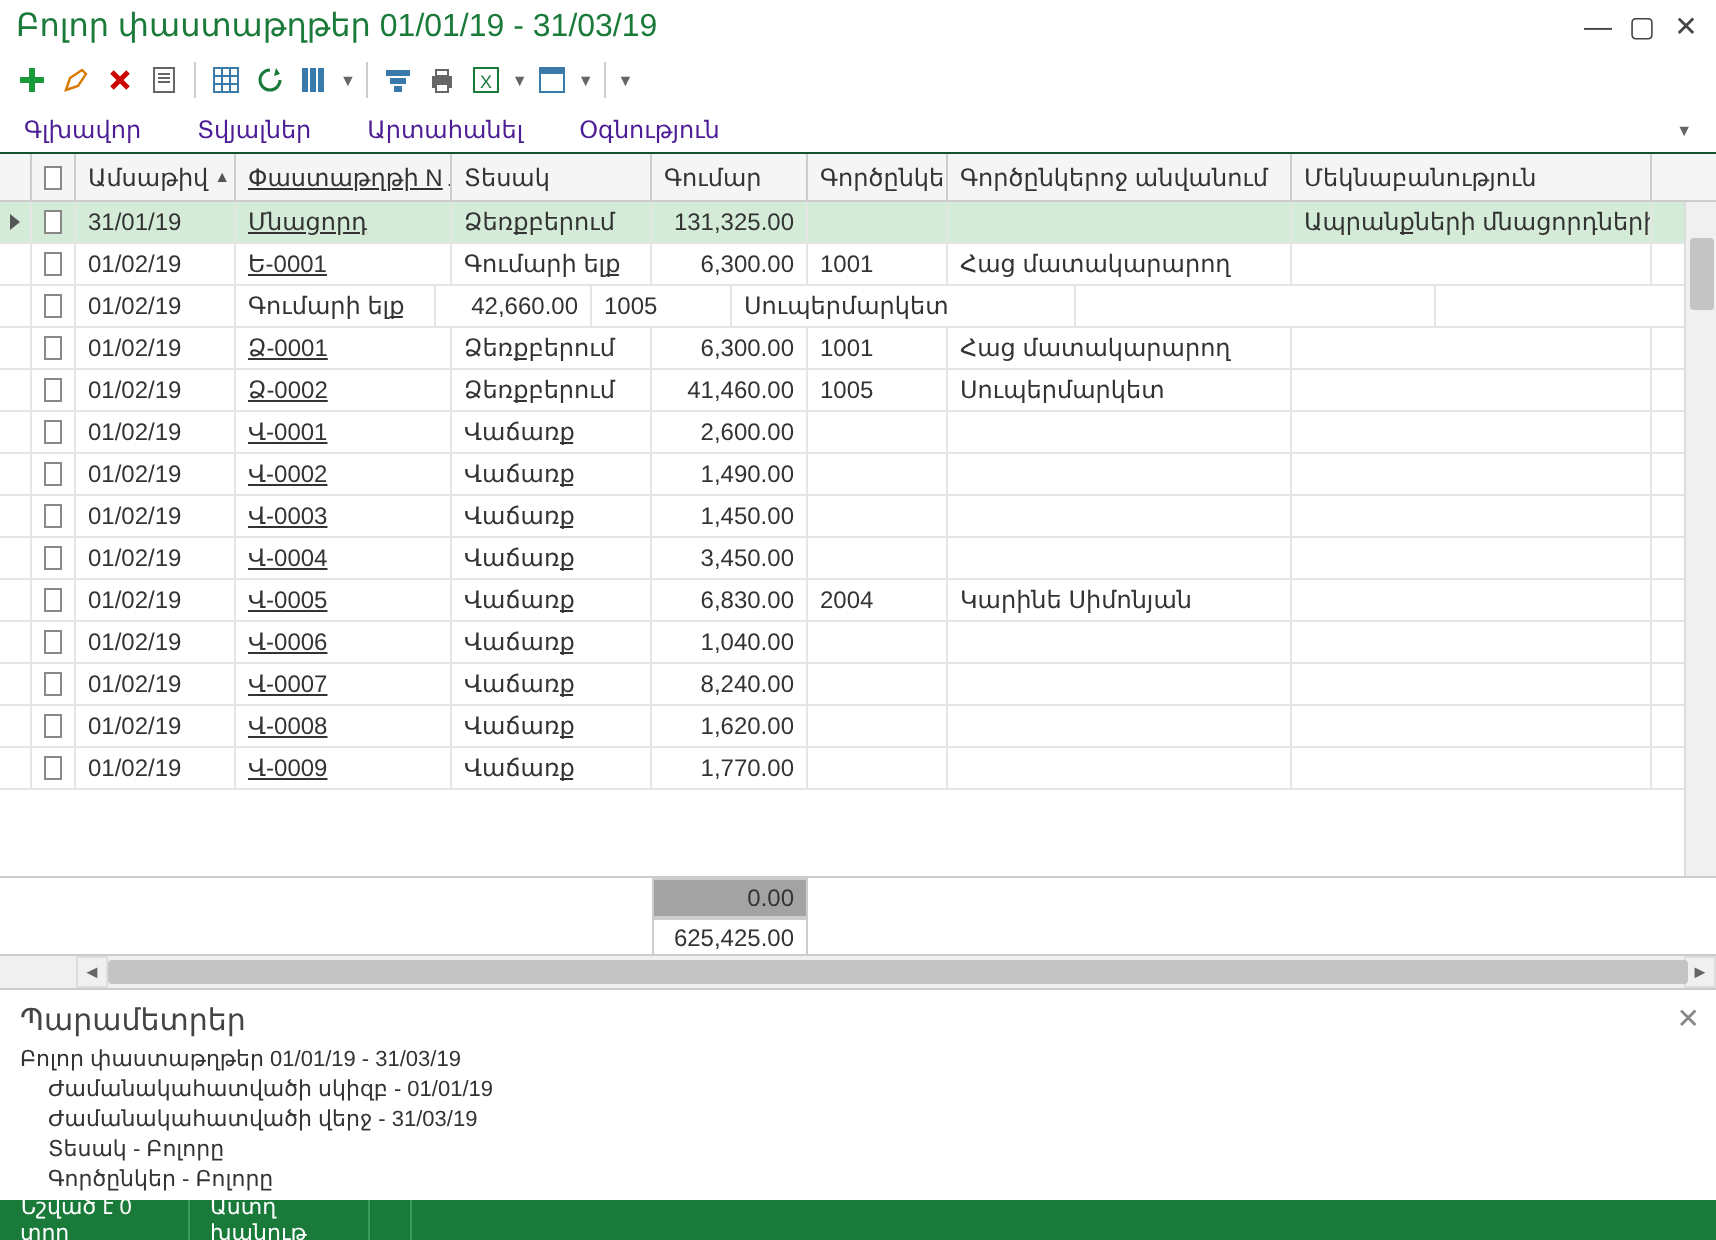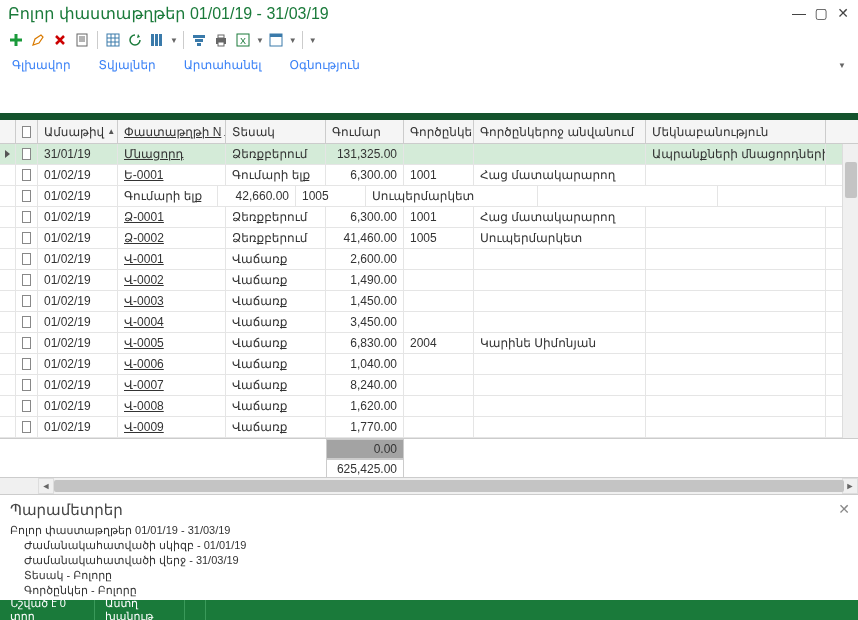--- a/index.html
+++ b/index.html
@@ -7,23 +7,23 @@
   .window { display: flex; flex-direction: column; height: 100%; }
   .titlebar { display: flex; align-items: center; padding: 4px 8px; height: 26px; }
   .titlebar-text { color: #1a7a3a; font-size: 16px; font-weight: normal; flex: 1; }
   .win-controls { display: flex; gap: 8px; }
   .win-btn { width: 14px; height: 14px; cursor: pointer; font-size: 14px; color: #444; display: flex; align-items: center; justify-content: center; }
   .toolbar { display: flex; align-items: center; padding: 2px 6px; height: 28px; gap: 2px; }
   .tb-btn { width: 20px; height: 20px; display: flex; align-items: center; justify-content: center; cursor: pointer; }
   .tb-sep { width: 1px; height: 18px; background: #ccc; margin: 0 3px; }
   .tb-drop { font-size: 8px; color: #666; margin-left: 1px; }
   .menubar { display: flex; align-items: center; padding: 0 12px; height: 22px; gap: 28px; }
-  .menu-item { cursor: pointer; color: #3b82f6; }
+  .menu-item { cursor: pointer; color: #4c1d95; }
   .menu-right { margin-left: auto; font-size: 8px; color: #666; }
-  .grid-wrap { flex: 1; overflow: hidden; display: flex; flex-direction: column; border-top: 7px solid #14532d; margin-top: 37px; }
+  .grid-wrap { flex: 1; overflow: hidden; display: flex; flex-direction: column; border-top: 1px solid #14532d; }
   .grid-header { display: flex; background: #f5f5f5; border-bottom: 1px solid #ccc; height: 24px; }
   .grid-header .cell { border-right: 1px solid #ccc; padding: 4px 6px; font-weight: normal; color: #333; display: flex; align-items: center; white-space: nowrap; overflow: hidden; }
   .sort-ind { font-size: 8px; margin-left: 3px; color: #555; }
   .grid-body { flex: 1; overflow: hidden; position: relative; }
   .grid-row { display: flex; height: 21px; border-bottom: 1px solid #e5e5e5; }
   .grid-row.selected { background: #d4ebd8; }
   .grid-row .cell { border-right: 1px solid #e5e5e5; padding: 2px 6px; display: flex; align-items: center; white-space: nowrap; overflow: hidden; }
   .cell.num { justify-content: flex-end; }
   .w-ind { width: 16px; justify-content: center; }
   .w-chk { width: 22px; justify-content: center; }

